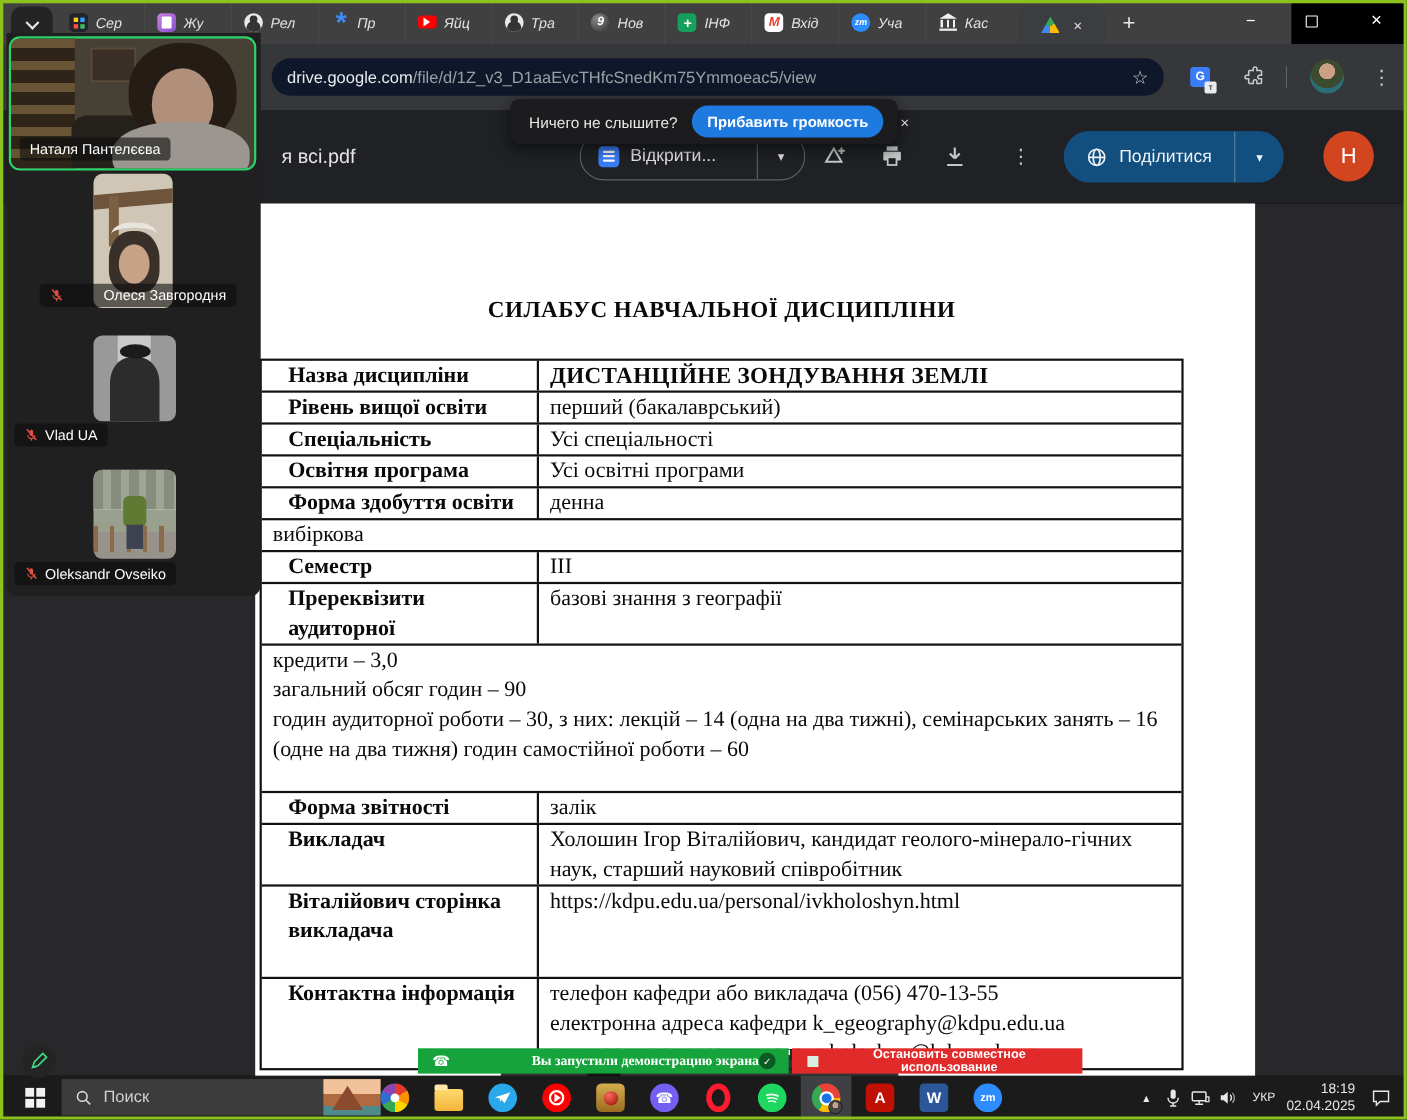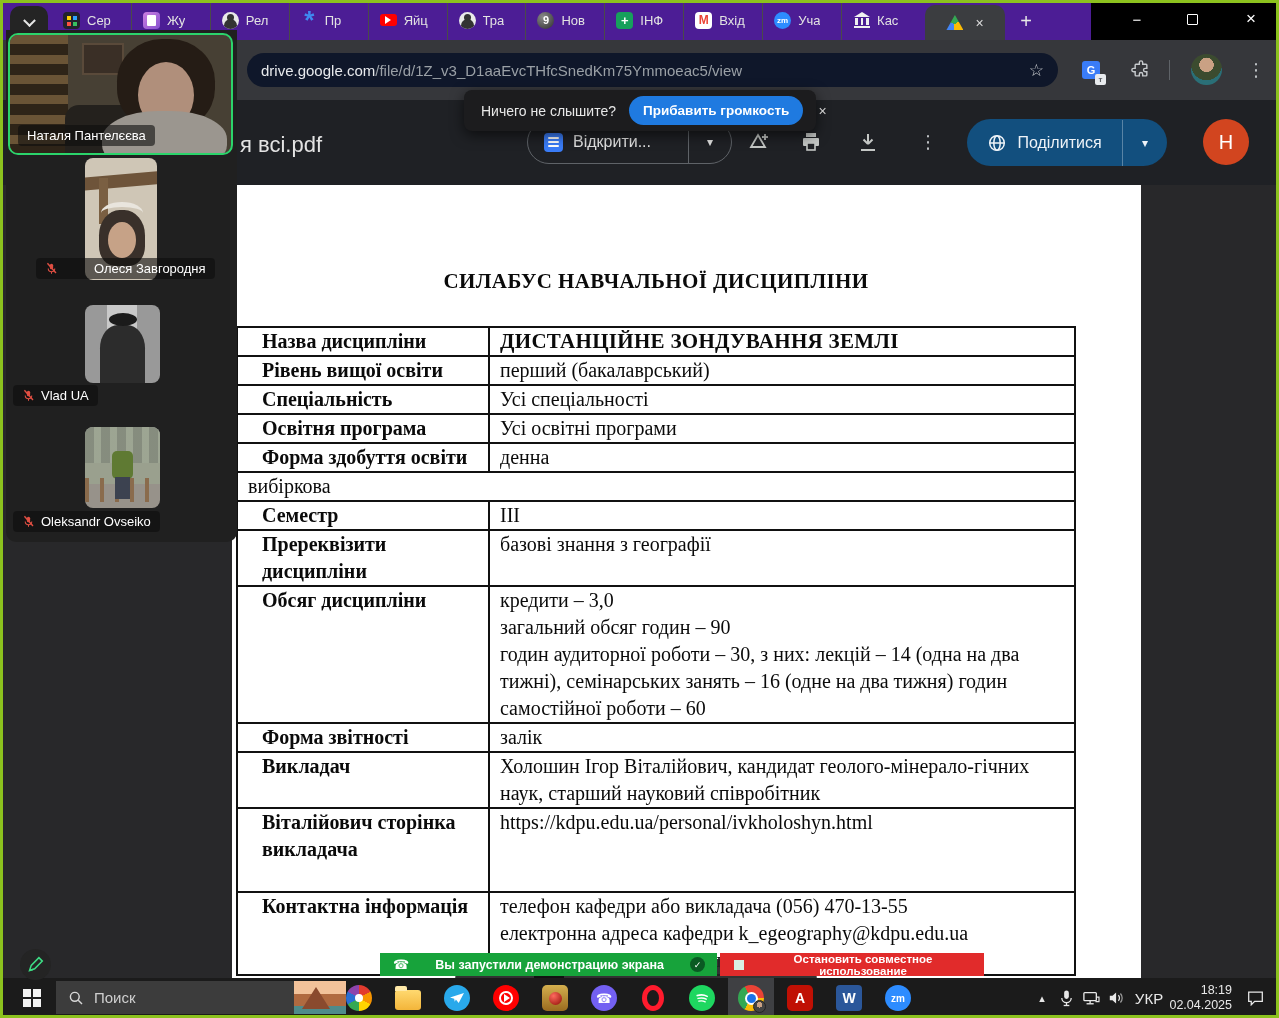--- a/index.html
+++ b/index.html
@@ -4,21 +4,21 @@
 <style>
   * { margin:0; padding:0; box-sizing:border-box; }
   html,body { width:1279px; height:1018px; background:#000; overflow:hidden; }
   body { font-family:"Liberation Sans", sans-serif; position:relative; }
   #screen { position:absolute; inset:0; background:#000; }
 
   
   #green-frame { position:absolute; inset:0; border:3px solid #8CC21E; z-index:90; pointer-events:none; }
 
   
-  #tabbar { position:absolute; left:0; top:0; width:1091px; height:40px; background:#4c1d95; }
+  #tabbar { position:absolute; left:0; top:0; width:1174px; height:40px; background:#404040;font-style:italic; }
   .tab-search { position:absolute; left:10px; top:6px; width:38px; height:34px; background:#242424; border-radius:10px 10px 0 0; display:flex; align-items:center; justify-content:center; }
   .chev { width:9px; height:9px; border-right:2px solid #e6e6e6; border-bottom:2px solid #e6e6e6; transform:rotate(45deg) translate(-2px,-2px); }
   #tab-strip { position:absolute; left:52px; top:0; width:868px; height:40px; display:flex; }
   .tab { width:79px; height:40px; display:flex; align-items:center; gap:7px; padding-left:11px; overflow:hidden; color:#e2e2e2; font-size:13px; position:relative; }
   .tab + .tab { border-left:1px solid #4a4a4a; }
   .tab .tlabel { white-space:nowrap; overflow:hidden; max-width:34px; }
   .tab-active { position:absolute; left:925px; top:5px; width:80px; height:35px; background:#3b3d40; border-radius:10px 10px 0 0; display:flex; align-items:center; justify-content:center; gap:12px; }
   .newtab { position:absolute; left:1013px; top:8px; width:26px; height:26px; color:#e8e8e8; font-size:20px; display:flex; align-items:center; justify-content:center; }
   .wc { position:absolute; top:0; width:46px; height:38px; display:flex; align-items:center; justify-content:center; color:#fff; font-size:15px; }
   .wc.min { left:1114px; } .wc.max { left:1169px; } .wc.close { left:1228px; font-size:17px; }
@@ -57,21 +57,21 @@
   .tr-g { width:18px; height:18px; background:#3a7cf7; border-radius:3px; color:#fff; font-size:11px; font-weight:bold; display:flex; align-items:center; justify-content:center; }
   .tr-t { position:absolute; right:-2px; bottom:-2px; width:11px; height:11px; background:#e8eaed; border-radius:2px; color:#5f6368; font-size:8px; font-weight:bold; display:flex; align-items:center; justify-content:center; }
   .puzzle { left:1128px; }
   .tb-divider { position:absolute; left:1169px; top:20px; width:1px; height:20px; background:#5f6368; }
   .profile-avatar { position:absolute; left:1191px; top:14px; width:31px; height:31px; border-radius:50%; background:radial-gradient(circle at 50% 35%, #caa184 0 28%, #3b4b2f 29% 60%, #2a6f77 61%); }
   .kebab { color:#c7cacd; font-size:18px; letter-spacing:0; }
   .toolbar-kebab { left:1243px; }
 
   
   #drive-header { position:absolute; left:0; top:100px; width:1279px; height:85px; background:#1f2125; }
-  .file-title { position:absolute; left:240px; top:32px; color:#e3e3e3; font-size:22px; }
+  .file-title { position:absolute; left:256px; top:32px; color:#e3e3e3; font-size:18px; }
   .open-btn { position:absolute; left:527px; top:20px; width:205px; height:44px; border:1px solid #5f6368; border-radius:22px; display:flex; align-items:center; background:#1f2125; }
   .open-main { flex:1; display:flex; align-items:center; gap:10px; padding-left:16px; color:#e3e3e3; font-size:16px; }
   .doc-ico { width:19px; height:19px; background:#3a7cf7; border-radius:4px; display:flex; flex-direction:column; justify-content:center; gap:2px; padding:0 4px; }
   .doc-ico i { display:block; height:2px; background:#fff; border-radius:1px; }
   .open-div { width:1px; height:42px; background:#5f6368; }
   .open-caret { width:42px; text-align:center; color:#e3e3e3; font-size:12px; }
   .hd-ico { position:absolute; top:26px; width:32px; height:32px; display:flex; align-items:center; justify-content:center; }
   .ico-shortcut { left:742px; } .ico-print { left:795px; } .ico-download { left:852px; } .ico-kebab { left:912px; }
   .share-btn { position:absolute; left:967px; top:19px; width:200px; height:47px; border-radius:24px; background:#124f7e; display:flex; align-items:center; color:#eef3f8; }
   .share-main { flex:1; display:flex; align-items:center; gap:10px; justify-content:center; font-size:16px; }
@@ -98,21 +98,21 @@
 
   
   #page-pill { position:absolute; left:455px; top:959px; width:362px; height:42px; background:rgba(36,36,36,.93); border-radius:21px; display:flex; align-items:flex-end; gap:0; padding:0 18px; z-index:30; color:#e8e8e8; font-size:15px; }
   #page-pill .pgbox { width:30px; height:28px; background:#121212; border-radius:3px; border:none; color:#e8e8e8; text-align:center; font-size:15px; }
   #page-pill .zctl { font-size:19px; color:#e8e8e8; }
   #page-pill .gap { width:4px; }
 
   
   #bar-green { position:absolute; left:380px; top:953px; width:337px; height:23px; background:#17a33b; z-index:40; display:flex; align-items:center; color:#fff; }
   #bar-green .phone { margin-left:13px; font-size:13px; }
-  #bar-green .btxt { flex:1; text-align:center; font-size:12.5px; font-weight:bold; }
+  #bar-green .btxt { flex:1; text-align:right; font-size:12.5px; font-weight:bold;font-family:Liberation Serif, serif; }
   #bar-green .shield { width:15px; height:15px; border-radius:50%; background:#0a5a23; color:#fff; font-size:9px; display:flex; align-items:center; justify-content:center; margin-right:12px; }
   #bar-red { position:absolute; left:720px; top:953px; width:264px; height:23px; background:#e12b2b; z-index:40; display:flex; align-items:center; color:#fff; }
   #bar-red .stopsq { width:10px; height:10px; background:#d9efe4; margin:0 8px 0 14px; }
   #bar-red .btxt { flex:1; text-align:center; font-size:11.5px; font-weight:bold; padding-right:10px; }
 
   
   #vpanel { position:absolute; left:6px; top:30px; width:231px; height:512px; background:#202020; border-radius:0 0 10px 10px; z-index:35;text-align:right; }
   .vlabel { position:absolute; display:flex; align-items:center; gap:6px; background:rgba(14,14,14,.6); color:#fff; font-size:13px; padding:3px 9px; border-radius:4px; white-space:nowrap; }
   .thumb-main { position:absolute; left:2px; top:3px; width:225px; height:122px; border:2px solid #2bd46b; border-radius:10px; overflow:hidden; background:#474034; }
   .thumb { position:absolute; border-radius:8px; overflow:hidden; }
@@ -181,21 +181,21 @@
   .ic-chrome .cblue { width:9px; height:9px; background:#1a73e8; border-radius:50%; }
   .ic-chrome .cavatar { position:absolute; right:-2px; bottom:-2px; width:13px; height:13px; border-radius:50%; background:radial-gradient(circle at 50% 35%, #caa184 0 30%, #444 31%); border:1px solid #222; }
   .ic-acrobat { border-radius:5px; background:#c01004; color:#fff; font-weight:bold; font-size:14px; }
   .ic-word { border-radius:4px; background:#2b579a; color:#fff; font-weight:bold; font-size:14px; }
   .ic-zm { background:#2d8cff; color:#fff; font-weight:bold; font-size:10px; }
   .tray-item { position:absolute; top:0; height:40px; display:flex; align-items:center; justify-content:center; color:#e8e8e8; }
   .tr-chevron { left:1032px; width:20px; font-size:11px; }
   .tr-mic { left:1054px; width:24px; }
   .tr-net { left:1078px; width:26px; }
   .tr-spk { left:1104px; width:26px; }
-  .tr-lang { left:1132px; width:34px; font-size:15px; }
+  .tr-lang { left:1132px; width:34px; font-size:11px; }
   .tr-clock { left:1164px; width:70px; flex-direction:column; font-size:12.5px; line-height:15px; align-items:flex-end; padding-right:2px; }
   .tr-bubble { left:1240px; width:30px; }
 </style>
 </head>
 <body>
 
 <div id="screen">
 
   <div id="tabbar">
     <div class="tab-search">
@@ -377,25 +377,24 @@
           <div class="t-value">денна</div>
         </div>
         <div class="t-row">
           <div class="t-value">вибіркова</div>
         </div>
         <div class="t-row">
           <div class="t-label">Семестр</div>
           <div class="t-value">ІІІ</div>
         </div>
         <div class="t-row" style="min-height: 55px;">
-          <div class="t-label">Пререквізити дисципліни</div>
+          <div class="t-label">Пререквізити аудиторної</div>
           <div class="t-value">базові знання з географії</div>
         </div>
         <div class="t-row" style="min-height: 134px;">
-          <div class="t-label">Обсяг дисципліни</div>
           <div class="t-value">кредити – 3,0
 загальний обсяг годин – 90
 годин аудиторної роботи – 30, з них: лекцій – 14 (одна на два тижні), семінарських занять – 16 (одне на два тижня) годин самостійної роботи – 60</div>
         </div>
         <div class="t-row">
           <div class="t-label">Форма звітності</div>
           <div class="t-value">залік</div>
         </div>
         <div class="t-row" style="min-height: 55px;">
           <div class="t-label">Викладач</div>

